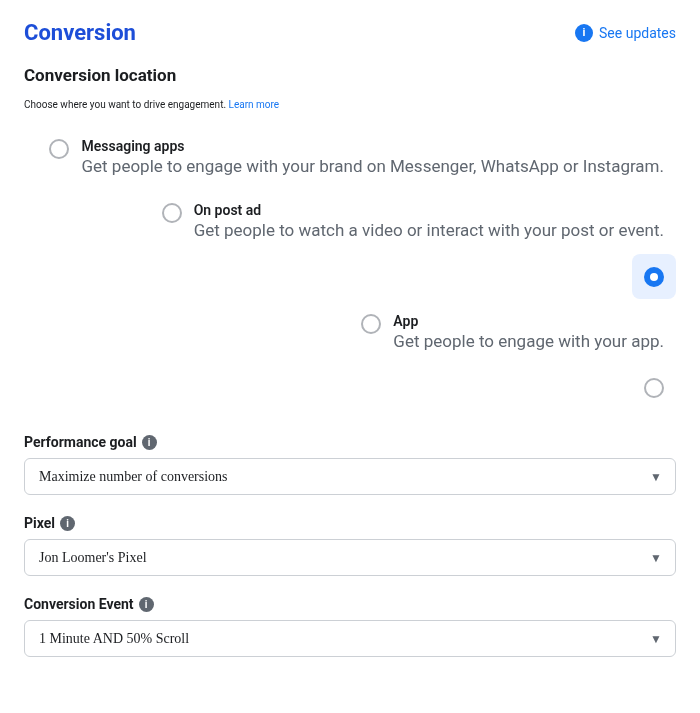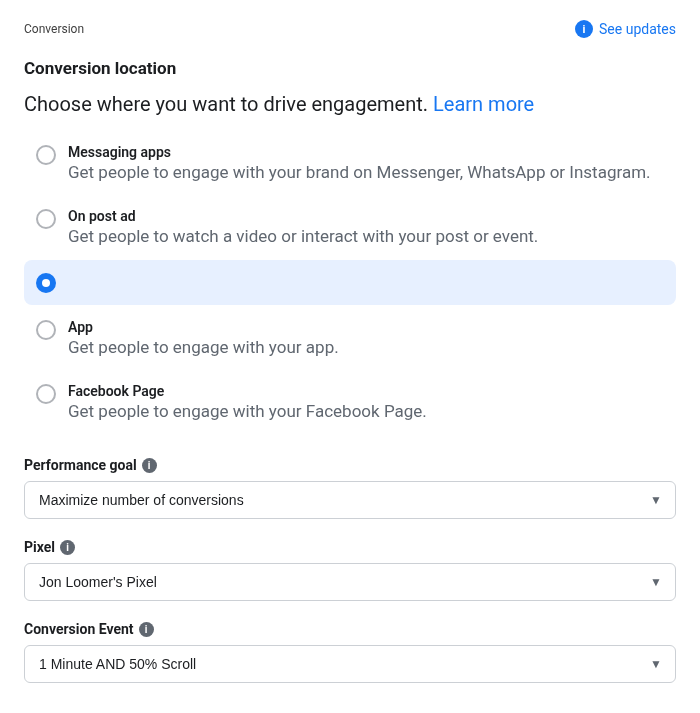--- a/index.html
+++ b/index.html
@@ -22,23 +22,23 @@
     }
 
     .page-header {
       display: flex;
       justify-content: space-between;
       align-items: center;
       margin-bottom: 20px;
     }
 
     .page-title {
-      font-size: 12px;
-      font-weight: 400;
-      color: #404040;
+      font-size: 22px;
+      font-weight: 700;
+      color: #1d4ed8;
     }
 
     .see-updates-link {
       display: flex;
       align-items: center;
       gap: 6px;
       color: #1877f2;
       font-size: 14px;
       cursor: pointer;
       text-decoration: none;
@@ -59,36 +59,37 @@
     }
 
     .section-title {
       font-size: 17px;
       font-weight: 700;
       color: #1c1e21;
       margin-bottom: 14px;
     }
 
     .engagement-description {
-      font-size: 20px;
+      font-size: 10px;
       color: #1c1e21;
       margin-bottom: 16px;
     }
 
     .learn-more-link {
       color: #1877f2;
       cursor: pointer;
       text-decoration: none;
     }
 
     .radio-options {
       display: flex;
       flex-direction: column;
       gap: 2px;
       margin-bottom: 24px;
+      align-items: flex-end;
     }
 
     .radio-option {
       display: flex;
       align-items: flex-start;
       gap: 12px;
       padding: 12px 12px;
       border-radius: 8px;
       cursor: pointer;
     }
@@ -178,20 +179,21 @@
       padding: 10px 40px 10px 14px;
       border: 1px solid #ccd0d5;
       border-radius: 6px;
       background: #ffffff;
       font-size: 14px;
       color: #1c1e21;
       appearance: none;
       -webkit-appearance: none;
       cursor: pointer;
       outline: none;
+      font-family: Liberation Serif, serif;
     }
 
     .dropdown-arrow {
       position: absolute;
       right: 14px;
       top: 50%;
       transform: translateY(-50%);
       pointer-events: none;
       color: #606770;
       font-size: 12px;
@@ -243,24 +245,20 @@
       <div class="radio-option">
         <div class="radio-circle"></div>
         <div class="radio-content">
           <span class="radio-label">App</span>
           <span class="radio-desc">Get people to engage with your app.</span>
         </div>
       </div>
 
       <div class="radio-option">
         <div class="radio-circle"></div>
-        <div class="radio-content">
-          <span class="radio-label">Facebook Page</span>
-          <span class="radio-desc">Get people to engage with your Facebook Page.</span>
-        </div>
       </div>
 
     </div>
   </div>
 
   <div class="field-section">
     <div class="field-label">
       <span>Performance goal</span>
       <span class="info-icon-small">i</span>
     </div>

